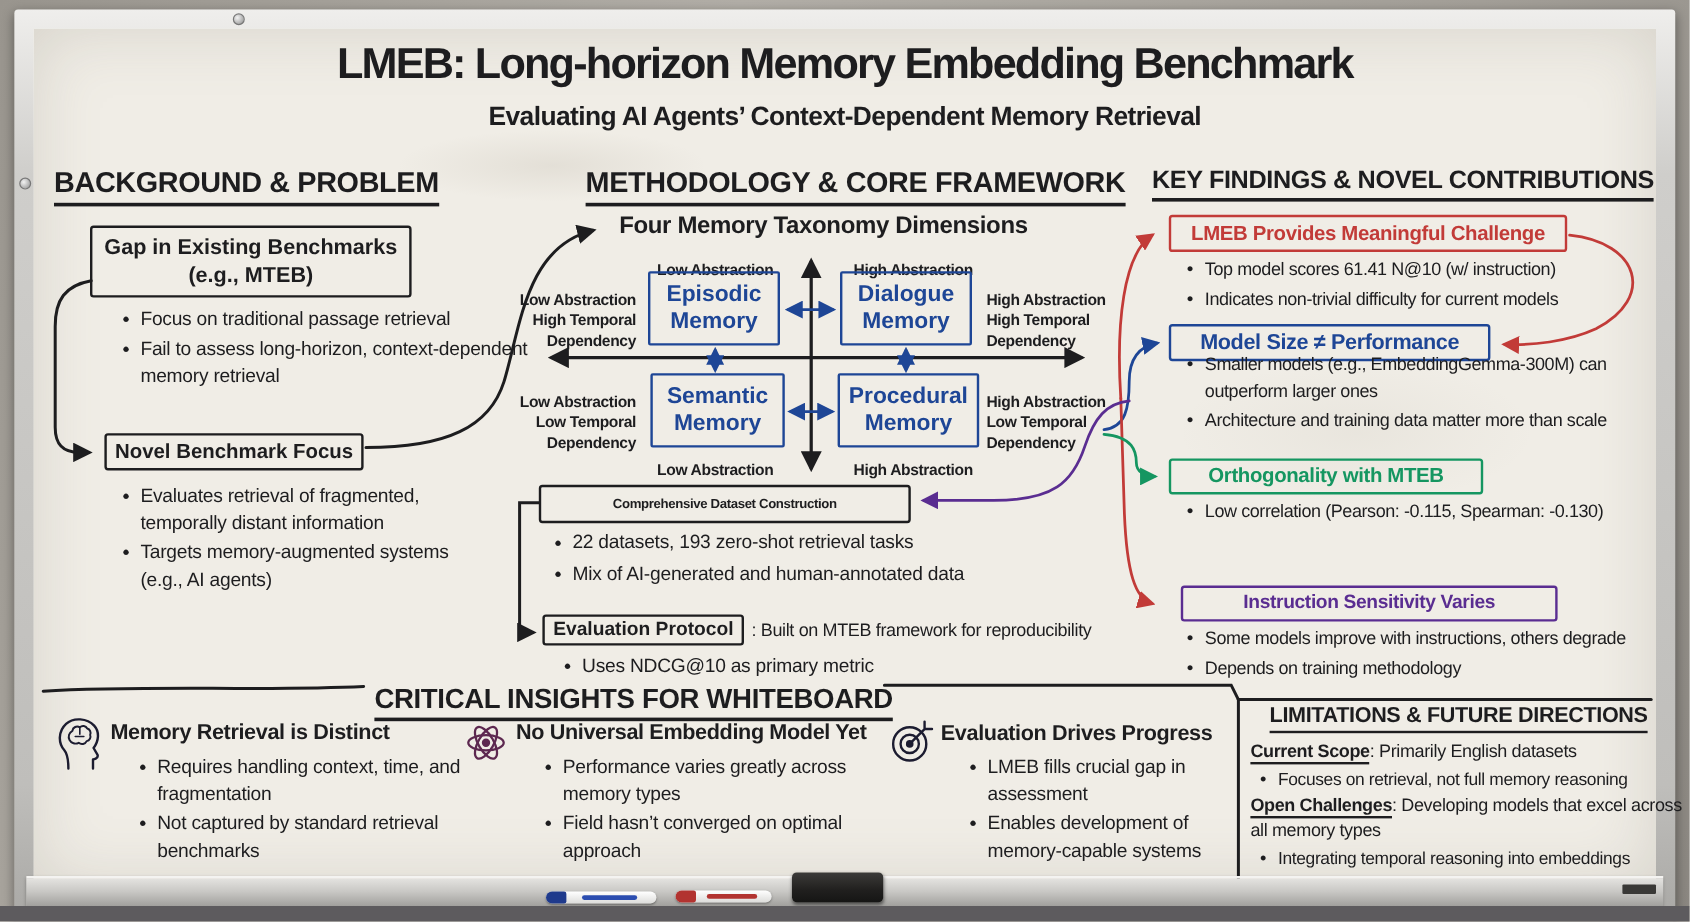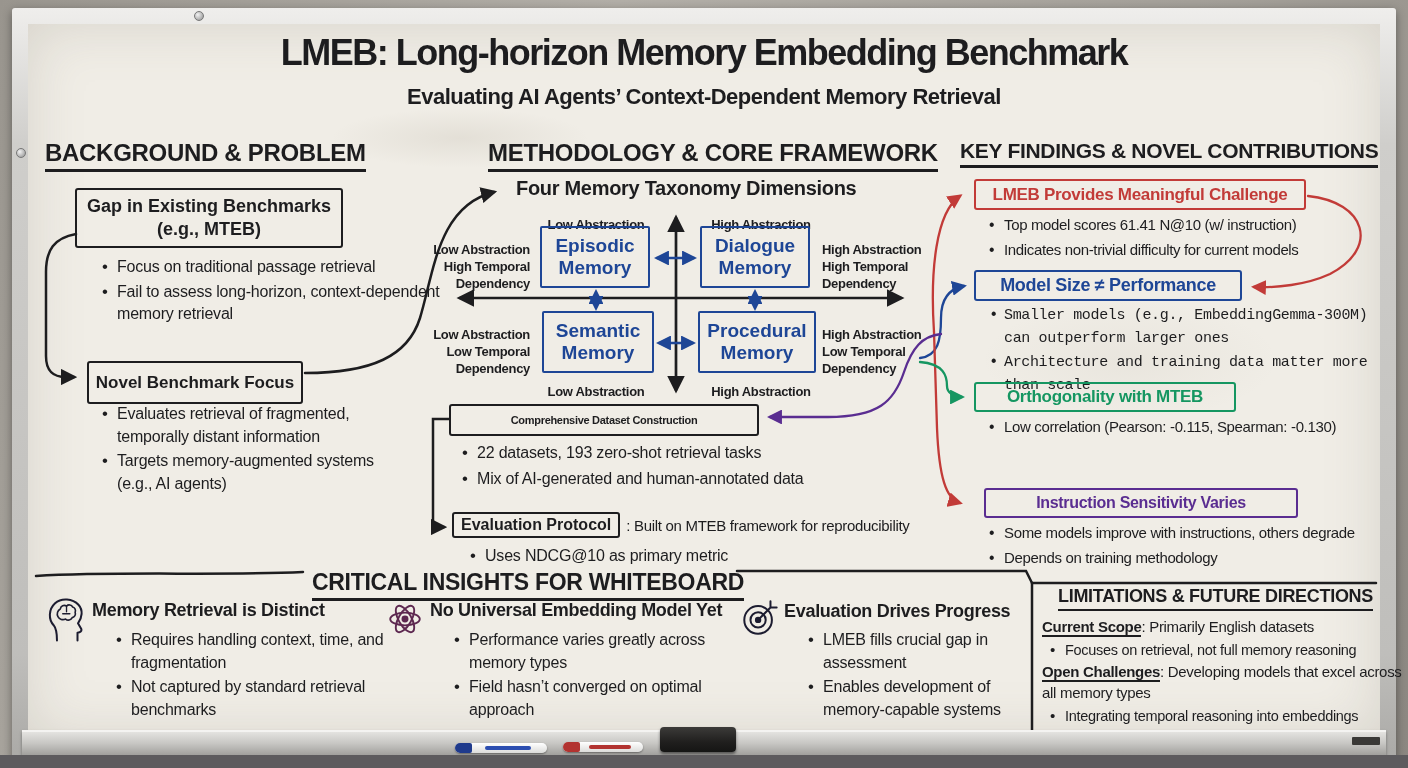--- a/index.html
+++ b/index.html
@@ -121,21 +121,21 @@
 <div class="abs title">LMEB: Long-horizon Memory Embedding Benchmark</div>
 <div class="abs subtitle">Evaluating AI Agents’ Context-Dependent Memory Retrieval</div>
 
 <div class="abs sec-h" style="left:45px;top:139px;font-size:24px;">BACKGROUND &amp; PROBLEM</div>
 <div class="abs box preline" style="left:75px;top:188px;width:268px;height:60px;font-size:18px;line-height:1.3;">Gap in Existing Benchmarks
 (e.g., MTEB)</div>
 <div class="abs bullets" style="left:100px;top:256px;width:345px;font-size:16px;">
   <div class="bullet">Focus on traditional passage retrieval</div>
   <div class="bullet">Fail to assess long-horizon, context-dependent memory retrieval</div>
 </div>
-<div class="abs box" style="left:87px;top:361px;width:216px;height:43px;font-size:17px;">Novel Benchmark Focus</div>
+<div class="abs box" style="left:87px;top:361px;width:216px;height:31px;font-size:17px;">Novel Benchmark Focus</div>
 <div class="abs bullets" style="left:100px;top:403px;width:300px;font-size:16px;">
   <div class="bullet">Evaluates retrieval of fragmented, temporally distant information</div>
   <div class="bullet">Targets memory-augmented systems (e.g., AI agents)</div>
 </div>
 
 <div class="abs sec-h" style="left:488px;top:139px;font-size:24px;">METHODOLOGY &amp; CORE FRAMEWORK</div>
 <div class="abs" style="left:516px;top:177px;font-size:20px;font-weight:bold;letter-spacing:-0.3px;">Four Memory Taxonomy Dimensions</div>
 
 <div class="abs axlab" style="left:531px;top:207px;width:130px;text-align:center;">Low Abstraction</div>
 <div class="abs axlab" style="left:696px;top:207px;width:130px;text-align:center;">High Abstraction</div>
@@ -174,21 +174,21 @@
 
 <div class="abs sec-h" style="left:960px;top:139px;font-size:21px;">KEY FINDINGS &amp; NOVEL CONTRIBUTIONS</div>
 
 <div class="abs find-box f-red" style="left:974px;top:179px;width:332px;height:31px;font-size:17px;">LMEB Provides Meaningful Challenge</div>
 <div class="abs bullets fbullets" style="left:987px;top:214px;width:402px;">
   <div class="bullet">Top model scores 61.41 N@10 (w/ instruction)</div>
   <div class="bullet">Indicates non-trivial difficulty for current models</div>
 </div>
 
 <div class="abs find-box f-blue" style="left:974px;top:270px;width:268px;height:31px;font-size:18px;">Model Size ≠ Performance</div>
-<div class="abs bullets fbullets" style="left:987px;top:305px;width:400px;font-family:Liberation Mono, monospace;">
+<div class="abs bullets fbullets" style="left:987px;top:293px;width:400px;">
   <div class="bullet">Smaller models (e.g., EmbeddingGemma-300M) can outperform larger ones</div>
   <div class="bullet">Architecture and training data matter more than scale</div>
 </div>
 
 <div class="abs find-box f-green" style="left:974px;top:382px;width:262px;height:30px;font-size:17px;">Orthogonality with MTEB</div>
 <div class="abs bullets fbullets" style="left:987px;top:416px;width:400px;">
   <div class="bullet">Low correlation (Pearson: -0.115, Spearman: -0.130)</div>
 </div>
 
 <div class="abs find-box f-purple" style="left:984px;top:488px;width:314px;height:30px;font-size:16px;">Instruction Sensitivity Varies</div>

